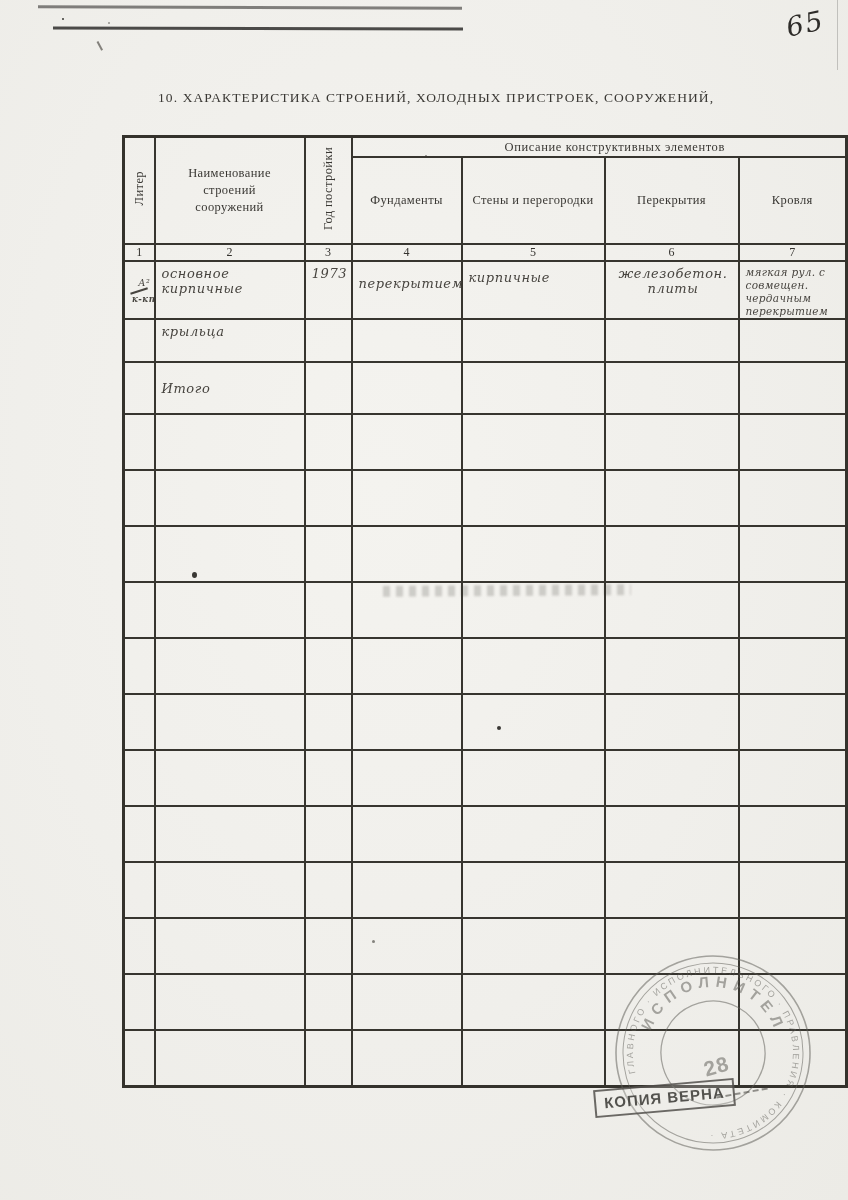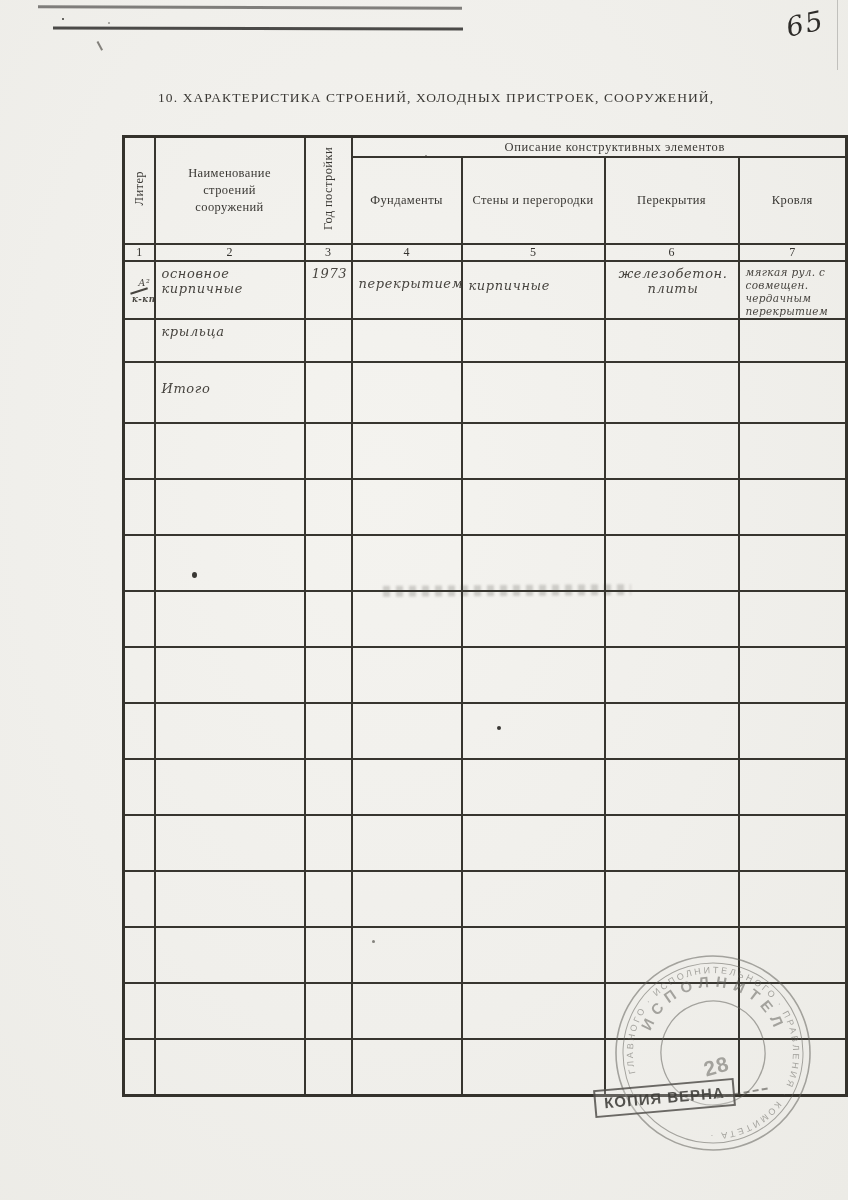--- a/index.html
+++ b/index.html
@@ -41,21 +41,21 @@
   th,td{border:2px solid #37352f;padding:0;font-weight:normal;vertical-align:middle;}
   table{border:3px solid #34322c;}
   th{font-size:12.5px;letter-spacing:.4px;color:#3a3834;}
   .r-span th{height:18px;}
   .r-sub th{height:85px;line-height:15px;}
   .r-num td{height:15px;text-align:center;font-size:12px;}
   .vert{display:inline-block;writing-mode:vertical-rl;transform:rotate(180deg);line-height:13px;white-space:normal;}
   .th-name{padding:12px 16px;line-height:17px;}
   .h-span{letter-spacing:.6px;padding-left:32px;}
   
-  .r-d1{height:57px;} .r-d2{height:43px;} .r-d3{height:61px;}
+  .r-d1{height:57px;} .r-d2{height:43px;} .r-d3{height:52px;}
   tbody.empties tr{height:56px;}
   .hw{
     font-family:"DejaVu Serif", serif;font-style:italic;
     color:#47443f;font-size:13px;letter-spacing:.6px;line-height:15px;
   }
   td.hw-cell{vertical-align:top;padding:4px 3px 0 6px;}
   .liter-cell{font-size:9.5px;text-align:right;padding:2px 0 0 0;}
   .liter-cell .slash{display:block;width:18px;height:1.5px;background:#47443f;margin:0 auto;transform:rotate(-18deg);}
   .liter-top{display:block;transform:translateX(-3px);}
   .liter-bot{display:block;font-size:8.5px;transform:translateX(2px);font-weight:bold;}
@@ -145,21 +145,21 @@
       <tbody>
         <tr class="r-d1">
           <td class="hw liter-cell">
             <span class="liter-top">А²</span>
             <span class="slash"></span>
             <span class="liter-bot">к-кп</span>
           </td>
           <td class="hw hw-cell name-ind">основное кирпичные</td>
           <td class="hw hw-cell year-cell">1973</td>
           <td class="hw hw-cell" style="padding-top:14px;">перекрытием</td>
-          <td class="hw hw-cell" style="padding-top:16px;">кирпичные</td>
+          <td class="hw hw-cell" style="padding-top:8px;">кирпичные</td>
           <td class="hw hw-cell ceil-cell">железобетон. плиты</td>
           <td class="hw hw-cell roof-cell">мягкая рул. с совмещен. чердачным перекрытием</td>
         </tr>
         <tr class="r-d2">
           <td></td>
           <td class="hw hw-cell name-ind" style="">крыльца</td>
           <td></td>
           <td></td>
           <td></td>
           <td></td>

